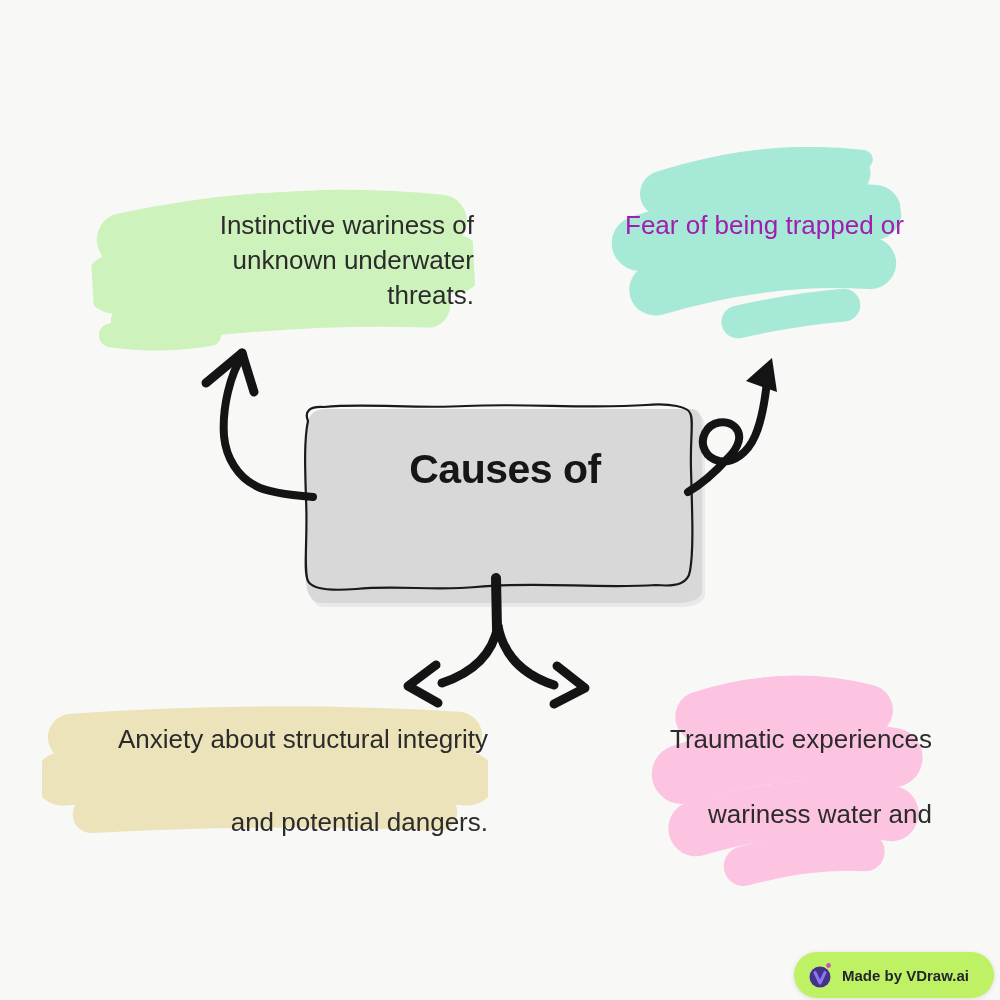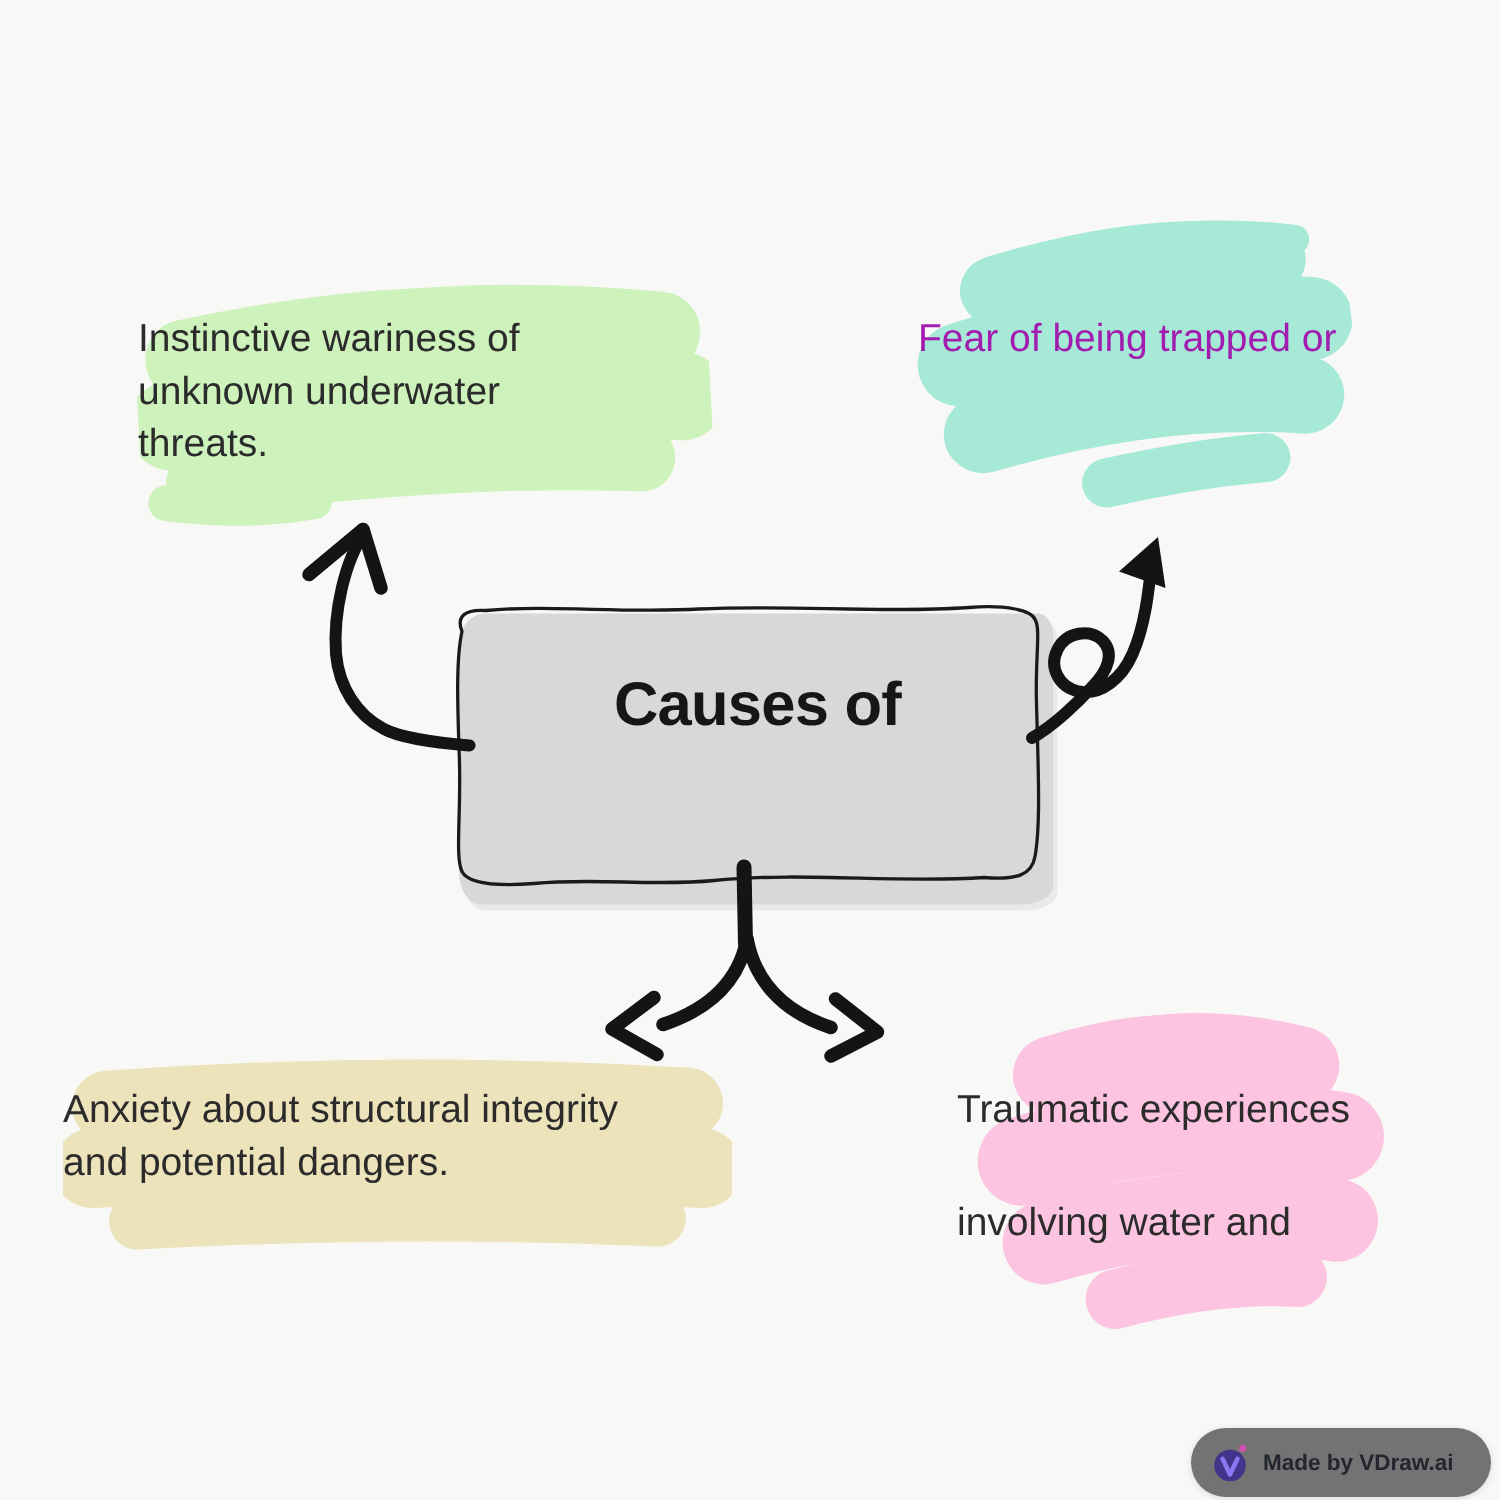--- a/index.html
+++ b/index.html
@@ -22,32 +22,32 @@
     margin-top:28px;
   }
   .topic-title div{white-space:nowrap;}
   
   .arrows{left:0;top:0;width:1000px;height:1000px;z-index:3;}
   
   .node{z-index:5;}
   .node .brush{position:absolute;left:0;top:0;width:100%;height:100%;}
   .node .txt{
     position:absolute;left:0;top:0;width:100%;height:100%;
-    display:flex;flex-direction:column;align-items:flex-start;
+    display:flex;flex-direction:column;align-items:flex-end;
     font-size:26px;line-height:35px;text-align:center;
   }
   .node .txt div{white-space:nowrap;}
   .node-tl{left:92px;top:192px;width:382px;height:158px;}
   .node-tl .txt{padding-top:16px;box-sizing:border-box;}
   .node-tl .brush{transform:rotate(-3deg);}
   .node-tr{left:612px;top:150px;width:292px;height:192px;}
   .node-tr .txt{padding-top:58px;box-sizing:border-box;}
   .node-tr .brush{transform:rotate(-7deg);}
   .node-bl{left:42px;top:700px;width:446px;height:138px;}
-  .node-bl .txt{padding-top:22px;box-sizing:border-box;}
+  .node-bl .txt{padding-top:22px;box-sizing:border-box;gap:48px;}
   .node-br{left:638px;top:676px;width:294px;height:208px;}
   .node-br .txt{padding-top:46px;box-sizing:border-box;gap:40px;}
   .node-br .brush{transform:rotate(-5deg);}
   
   .badge{
     left:794px;top:952px;width:200px;height:46px;border-radius:23px;
     display:flex;align-items:center;gap:9px;padding:0 14px;box-sizing:border-box;
     box-shadow:0 1px 5px rgba(0,0,0,0.12);z-index:9;cursor:pointer;
   }
   .badge .lbl{font-size:15px;font-weight:700;}
@@ -133,24 +133,24 @@
     <g fill="none" stroke="currentColor" stroke-linecap="round">
       <path stroke-width="26" d="M120 14 Q150 10 185 18"></path>
       <path stroke-width="52" d="M70 34 Q160 14 240 42"></path>
       <path stroke-width="60" d="M45 90 Q155 64 262 92"></path>
       <path stroke-width="56" d="M55 146 Q165 124 255 148"></path>
       <path stroke-width="40" d="M100 188 Q170 176 225 184"></path>
     </g>
   </svg>
   <div class="txt" style="color: rgb(43, 43, 43);">
     <div>Traumatic experiences</div>
-    <div>involving water and</div>
+    <div>wariness water and</div>
   </div>
 </div>
 
-<div class="abs badge" style="background-color: #737373;">
+<div class="abs badge" style="background-color: #bef264;">
   <svg width="25" height="27" viewBox="0 0 25 27">
     <circle cx="12" cy="15" r="10.5" fill="currentColor" style="color: rgb(67, 51, 138);"></circle>
     <path d="M7 10.5 L12 21 L17 10.5" fill="none" stroke="currentColor" stroke-width="3" stroke-linecap="round" stroke-linejoin="round" style="color: rgb(141, 118, 242);"></path>
     <circle cx="20.5" cy="3.5" r="2.4" fill="currentColor" style="color: rgb(212, 79, 179);"></circle>
   </svg>
   <span class="lbl" style="color: rgb(35, 38, 46);">Made by VDraw.ai</span>
 </div>
 
 </body></html>

